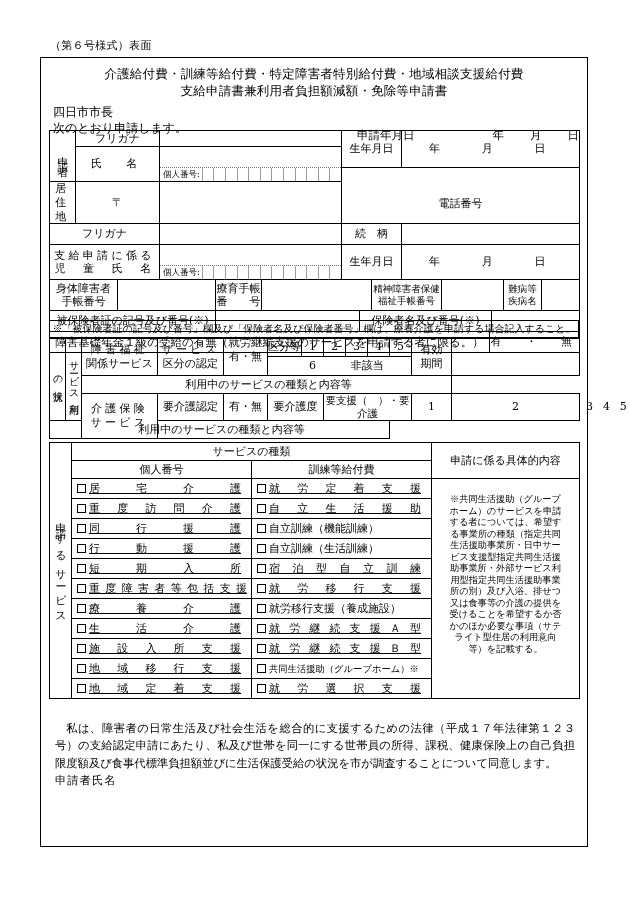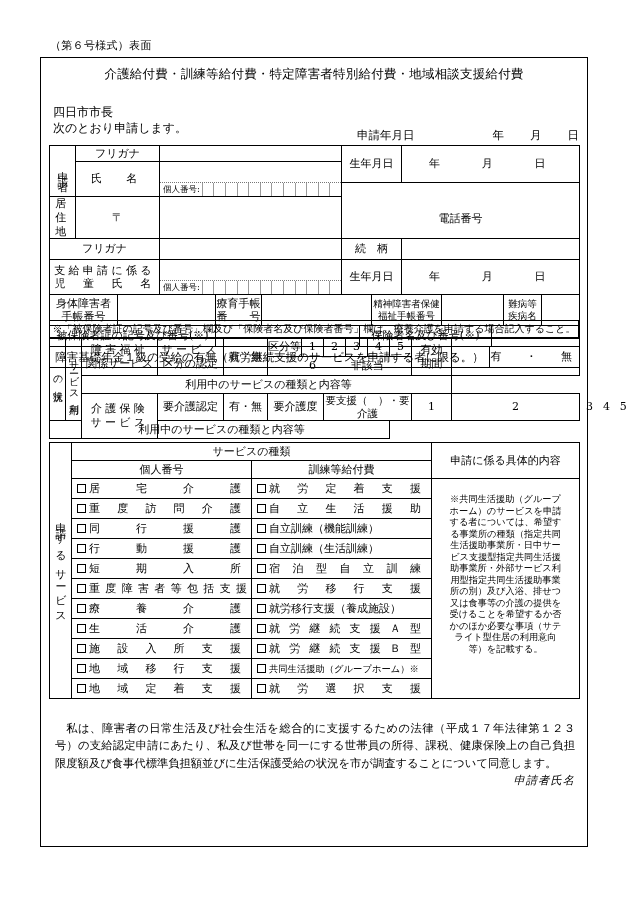--- a/index.html
+++ b/index.html
@@ -95,21 +95,21 @@
   }
   .vtext.tight { letter-spacing: 2px; }
   .sp2 { letter-spacing: 0.30em; }
   .sp4 { letter-spacing: 0.6em; }
   .left { text-align: left; padding-left: 4px !important; }
 
   
   .secA {
     position: absolute;
     left: 8px;
-    top: 87px;
+    top: 72px;
     width: 530px;
   }
   .secA td { height: 20px; }
 
   .mynum {
     display: flex;
     align-items: center;
     font-size: 8.5px;
     height: 13px;
     border-top: 1px dotted #777;
@@ -144,20 +144,21 @@
     margin-right: 3px;
     vertical-align: -1px;
   }
   .chkrow { display: flex; align-items: center; padding-left: 5px; }
   .chkrow .lblwrap { flex: 1; }
   .chkrow .lbl-j {
     display: block;
     text-align: justify;
     text-align-last: justify;
     padding-right: 10px;
+    text-decoration: underline;
   }
   .chkrow .lbl-n {
     display: block;
     text-align: left;
   }
   .notecol {
     font-size: 9.2px;
     line-height: 14.2px;
     text-align: left;
     padding: 5px 5px 0 5px !important;
@@ -170,38 +171,38 @@
     position: absolute;
     left: 14px;
     right: 12px;
     top: 662px;
     font-size: 11.3px;
     line-height: 17.4px;
     text-align: justify;
   }
   .consent p { margin: 0; text-indent: 1em; }
   .signline {
-    text-align: right;
+    text-align: left;
     margin-top: 6px;
     text-indent: 0 !important;
     letter-spacing: 1px;
-    font-style: italic;
   }
 </style>
 </head>
 <body>
 
 <div class="page">
 
   <div class="formcode">（第６号様式）表面</div>
 
   <div class="frame">
 
     <div class="title-wrap">
       <div>介護給付費・訓練等給付費・特定障害者特別給付費・地域相談支援給付費</div>
+      <div>支給申請書兼利用者負担額減額・免除等申請書</div>
     </div>
 
     <div class="mayor">
       <div>四日市市長</div>
       <div>次のとおり申請します。</div>
     </div>
 
     <div class="appdate">
       <span class="lbl">申請年月日</span><span class="ymd"><span>年</span><span>月</span><span>日</span></span>
     </div>

